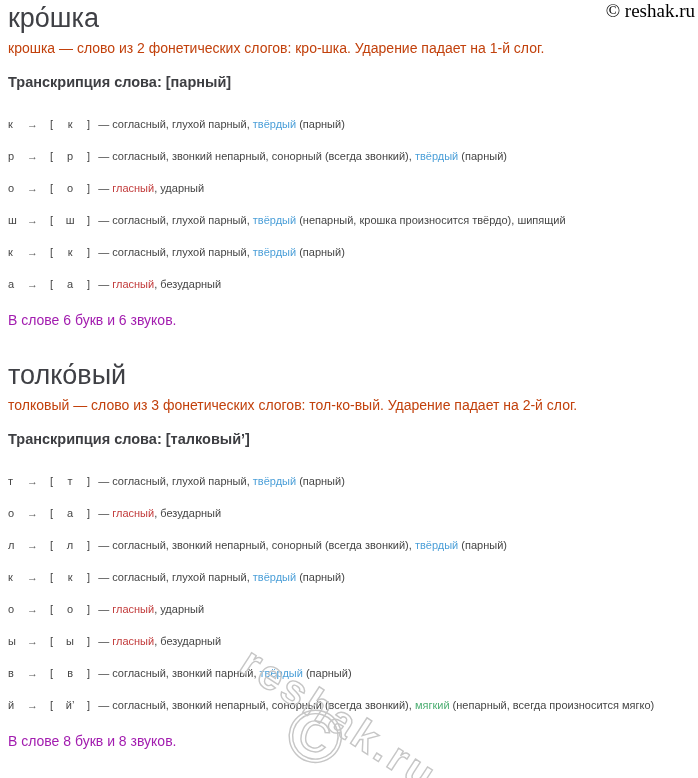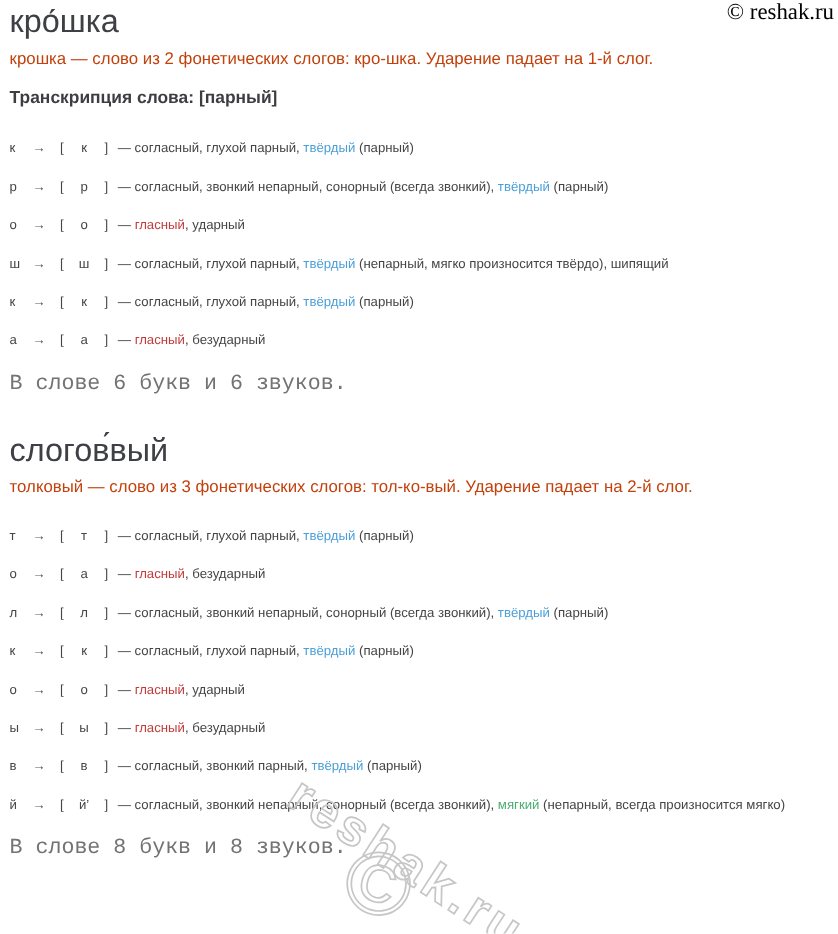--- a/index.html
+++ b/index.html
@@ -67,25 +67,24 @@
     color: #555555;
   }
   .row-bracket-open { margin-right: 10px; }
   .row-sound {
     display: inline-block;
     min-width: 14px;
     text-align: center;
   }
   .row-bracket-close { margin-left: 10px; margin-right: 8px; }
   .letters-count {
-    font-size: 18px;
+    font-size: 14px;
     line-height: 17px;
     margin: 14px 0 0 0;
-    color: #737373;
-    font-family: Liberation Mono, monospace;
+    color: #a21caf;
   }
   
   .watermark {
     position: absolute;
     left: 0; top: 0;
     width: 698px; height: 778px;
     pointer-events: none;
     z-index: 3;
   }
   .watermark-text {
@@ -126,32 +125,33 @@
     <h1 class="word-title">кро́шка</h1>
     <p class="word-summary">крошка — слово из 2 фонетических слогов: кро-шка. Ударение падает на 1-й слог.</p>
     <p class="transcription"><span class="transcription-label">Транскрипция слова:</span> <span class="transcription-value">[парный]</span></p>
     <div class="rows">
   <div class="row"><span class="row-letter">к</span><span class="row-arrow">→</span><span class="row-bracket-open">[</span><span class="row-sound">к</span><span class="row-bracket-close">]</span><span class="row-desc"><span>— согласный, глухой парный, </span><span style="color: rgb(75, 159, 216);">твёрдый</span><span> (парный)</span></span></div>
 
   <div class="row"><span class="row-letter">р</span><span class="row-arrow">→</span><span class="row-bracket-open">[</span><span class="row-sound">р</span><span class="row-bracket-close">]</span><span class="row-desc"><span>— согласный, звонкий непарный, сонорный (всегда звонкий), </span><span style="color: rgb(75, 159, 216);">твёрдый</span><span> (парный)</span></span></div>
 
   <div class="row"><span class="row-letter">о</span><span class="row-arrow">→</span><span class="row-bracket-open">[</span><span class="row-sound">о</span><span class="row-bracket-close">]</span><span class="row-desc"><span>— </span><span style="color: rgb(194, 59, 59);">гласный</span><span>, ударный</span></span></div>
 
-  <div class="row"><span class="row-letter">ш</span><span class="row-arrow">→</span><span class="row-bracket-open">[</span><span class="row-sound">ш</span><span class="row-bracket-close">]</span><span class="row-desc"><span>— согласный, глухой парный, </span><span style="color: rgb(75, 159, 216);">твёрдый</span><span> (непарный, мягко произносится твёрдо), шипящий</span></span></div>
+  <div class="row"><span class="row-letter">ш</span><span class="row-arrow">→</span><span class="row-bracket-open">[</span><span class="row-sound">ш</span><span class="row-bracket-close">]</span><span class="row-desc"><span>— согласный, глухой парный, </span><span style="color: rgb(75, 159, 216);">твёрдый</span><span> (непарный, крошка произносится твёрдо), шипящий</span></span></div>
 
   <div class="row"><span class="row-letter">к</span><span class="row-arrow">→</span><span class="row-bracket-open">[</span><span class="row-sound">к</span><span class="row-bracket-close">]</span><span class="row-desc"><span>— согласный, глухой парный, </span><span style="color: rgb(75, 159, 216);">твёрдый</span><span> (парный)</span></span></div>
 
   <div class="row"><span class="row-letter">а</span><span class="row-arrow">→</span><span class="row-bracket-open">[</span><span class="row-sound">а</span><span class="row-bracket-close">]</span><span class="row-desc"><span>— </span><span style="color: rgb(194, 59, 59);">гласный</span><span>, безударный</span></span></div>
 </div>
     <p class="letters-count">В слове 6 букв и 6 звуков.</p>
   </section>
 
   <section class="word-section">
-    <h1 class="word-title">слогов́вый</h1>
+    <h1 class="word-title">толко́вый</h1>
     <p class="word-summary">толковый — слово из 3 фонетических слогов: тол-ко-вый. Ударение падает на 2-й слог.</p>
+    <p class="transcription"><span class="transcription-label">Транскрипция слова:</span> <span class="transcription-value">[талковый’]</span></p>
     <div class="rows">
   <div class="row"><span class="row-letter">т</span><span class="row-arrow">→</span><span class="row-bracket-open">[</span><span class="row-sound">т</span><span class="row-bracket-close">]</span><span class="row-desc"><span>— согласный, глухой парный, </span><span style="color: rgb(75, 159, 216);">твёрдый</span><span> (парный)</span></span></div>
 
   <div class="row"><span class="row-letter">о</span><span class="row-arrow">→</span><span class="row-bracket-open">[</span><span class="row-sound">а</span><span class="row-bracket-close">]</span><span class="row-desc"><span>— </span><span style="color: rgb(194, 59, 59);">гласный</span><span>, безударный</span></span></div>
 
   <div class="row"><span class="row-letter">л</span><span class="row-arrow">→</span><span class="row-bracket-open">[</span><span class="row-sound">л</span><span class="row-bracket-close">]</span><span class="row-desc"><span>— согласный, звонкий непарный, сонорный (всегда звонкий), </span><span style="color: rgb(75, 159, 216);">твёрдый</span><span> (парный)</span></span></div>
 
   <div class="row"><span class="row-letter">к</span><span class="row-arrow">→</span><span class="row-bracket-open">[</span><span class="row-sound">к</span><span class="row-bracket-close">]</span><span class="row-desc"><span>— согласный, глухой парный, </span><span style="color: rgb(75, 159, 216);">твёрдый</span><span> (парный)</span></span></div>
 
   <div class="row"><span class="row-letter">о</span><span class="row-arrow">→</span><span class="row-bracket-open">[</span><span class="row-sound">о</span><span class="row-bracket-close">]</span><span class="row-desc"><span>— </span><span style="color: rgb(194, 59, 59);">гласный</span><span>, ударный</span></span></div>

